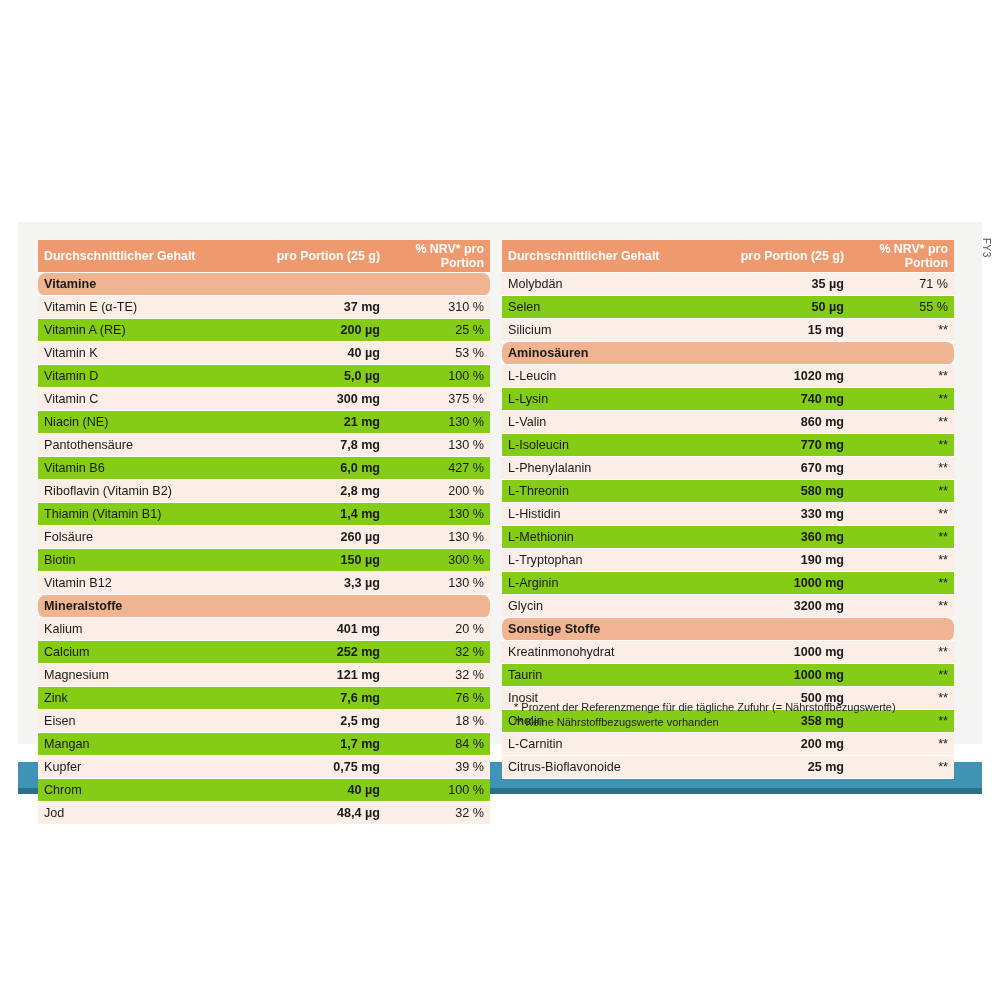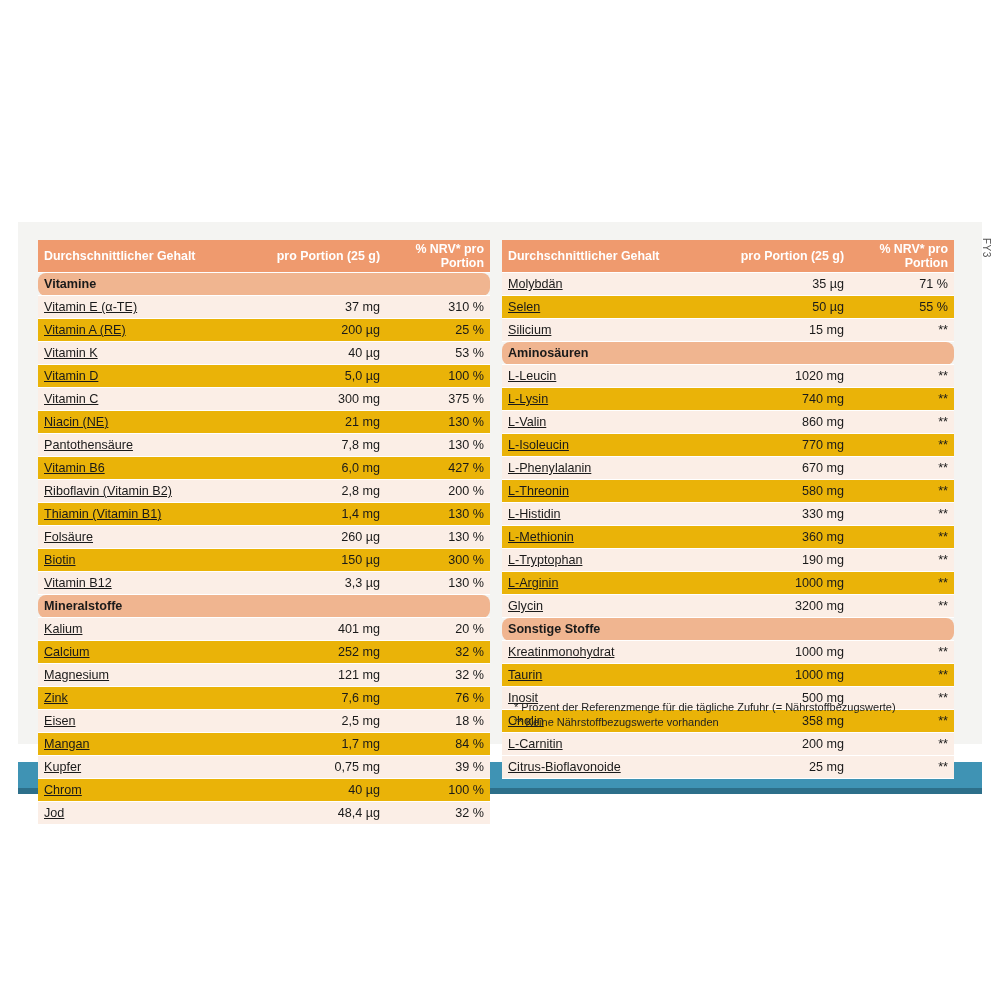--- a/index.html
+++ b/index.html
@@ -94,24 +94,24 @@
   }
   table.nut thead th.num { text-align: right; }
 
   tr.section td {
     background: #f0b590;
     font-weight: bold;
     color: #1a1a1a;
     border-radius: 8px;
   }
   tr.odd td  { background: #fbeee6; }
-  tr.even td { background: #eab308; }
-
-  td.name { text-align: left; text-decoration: underline; }
-  td.val  { text-align: right; white-space: nowrap; }
+  tr.even td { background: #84cc16; }
+
+  td.name { text-align: left; }
+  td.val  { text-align: right; white-space: nowrap; font-weight: bold; }
   td.nrv  { text-align: right; white-space: nowrap; }
 
   .col-name { width: 50%; }
   .col-val  { width: 27%; }
   .col-nrv  { width: 23%; }
 
   .footnotes {
     position: absolute;
     left: 514px;
     top: 700px;

